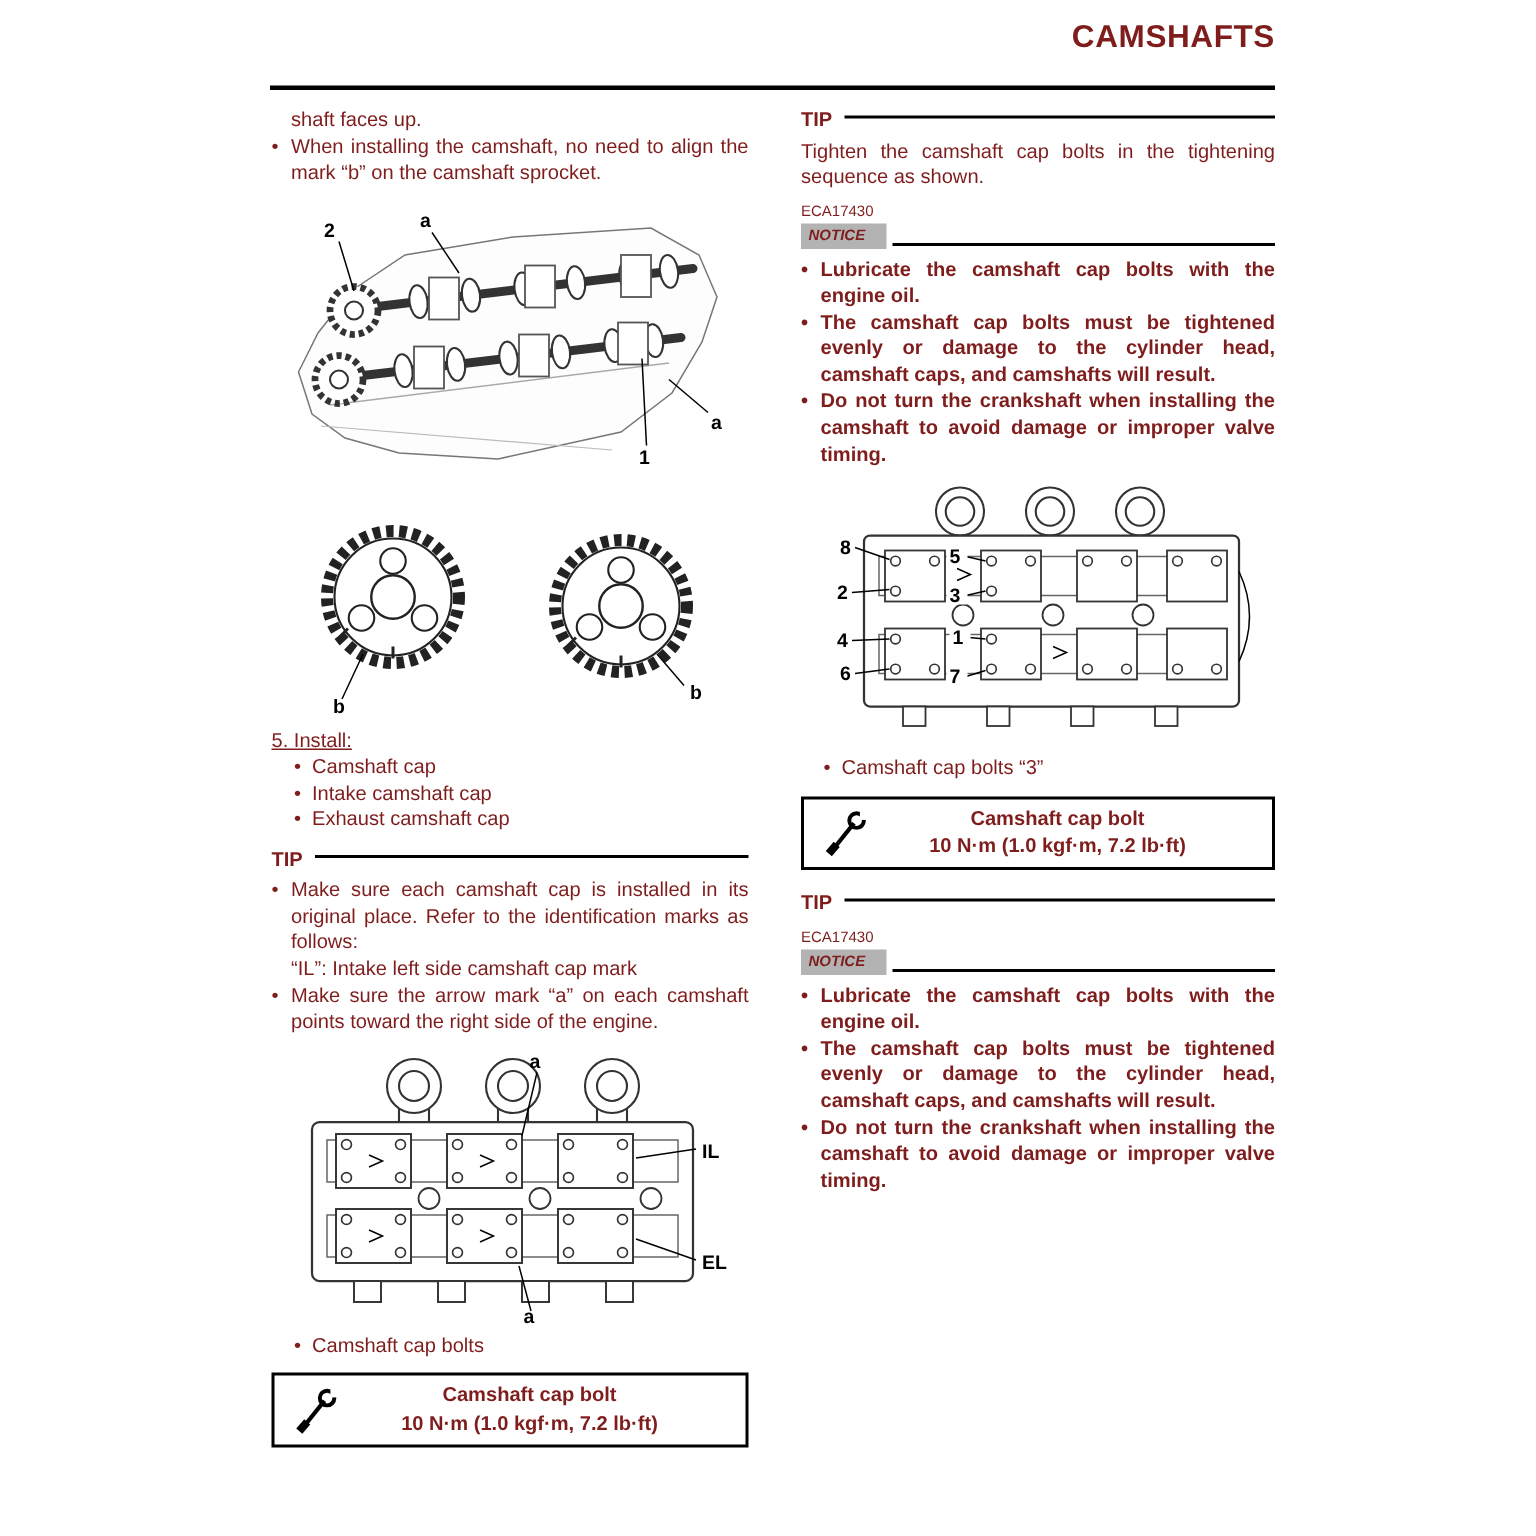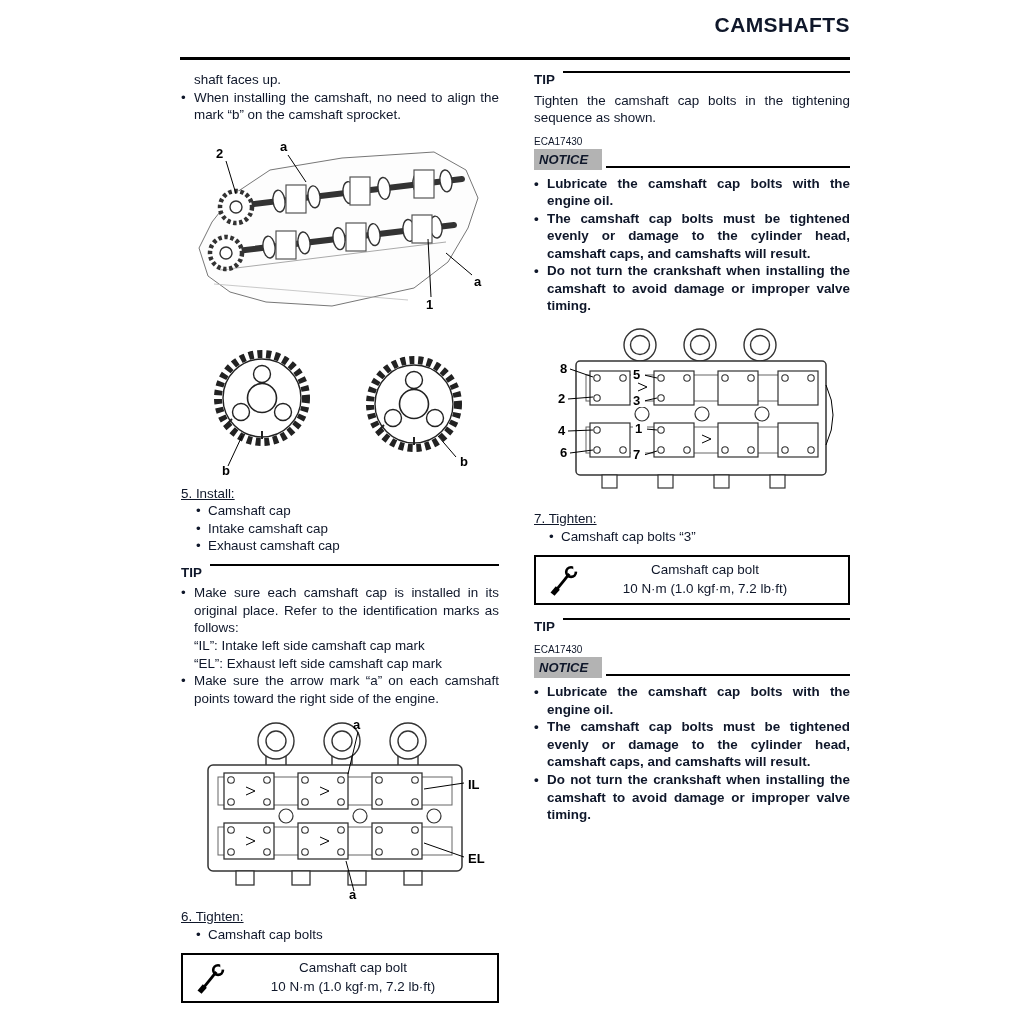--- a/index.html
+++ b/index.html
@@ -1,44 +1,44 @@
 <!DOCTYPE html>
 <html><head>
 <meta charset="utf-8">
 <style>
   html,body{margin:0;padding:0;}
   body{background:#ffffff;}
-  .page{position:relative;width:1024px;height:1024px;background:#fff;color:#0f172a;font-family:"Liberation Sans",sans-serif;overflow:hidden;}
+  .page{position:relative;width:1024px;height:1024px;background:#fff;color:#7f1d1d;font-family:"Liberation Sans",sans-serif;overflow:hidden;}
   .header-title{position:absolute;top:13px;left:180px;width:670px;text-align:right;font-size:21px;font-weight:bold;letter-spacing:.4px;}
   .header-rule{position:absolute;top:57px;left:180px;width:670px;height:3px;background:#000;}
   .col{position:absolute;top:71px;font-size:13.4px;line-height:1.31;}
   .col-left{left:181px;width:318px;}
   .col-right{left:534px;width:316px;}
   .body-text{text-align:justify;}
   .plain-indent{padding-left:13px;}
   .bullet{display:flex;}
   .bullet .dot{flex:0 0 13px;}
   .bullet .txt{flex:1;text-align:justify;}
   .bullet.bold{font-weight:bold;}
   .step-heading{margin-top:7px;text-decoration:underline;}
   .sub-bullet{display:flex;padding-left:15px;}
   .sub-bullet .dot{flex:0 0 12px;}
-  .tip-row{display:flex;align-items:flex-start;margin-top:9px;margin-bottom:3px;}
+  .tip-row{display:flex;align-items:center;margin-top:9px;margin-bottom:3px;}
   .tip-label{font-weight:bold;padding-right:8px;}
   .tip-rule{flex:1;border-bottom:2px solid #000;margin-bottom:3px;}
   .eca-code{font-size:10px;line-height:1;margin-top:10px;}
   .notice-row{display:flex;align-items:flex-end;margin:2px 0 5px;}
-  .notice-badge{background:#b3b3b3;font-weight:bold;font-style:italic;font-size:13px;padding:2px 14px 2px 5px;}
+  .notice-badge{background:#b3b3b3;font-weight:bold;font-style:italic;font-size:10px;padding:2px 14px 2px 5px;}
   .notice-rule{flex:1;border-bottom:2px solid #000;margin-bottom:2px;margin-left:4px;}
   .figure{display:block;margin:10px auto 4px;}
   .figure text{font-family:"Liberation Sans",sans-serif;font-weight:bold;font-size:13px;fill:#000;}
   .leader{stroke:#000;stroke-width:1;fill:none;}
   .torque-box{display:flex;align-items:center;border:2.5px solid #000;margin-top:10px;padding:4px 6px;background:#fff;}
   .torque-icon{flex:0 0 44px;display:flex;align-items:center;justify-content:center;}
-  .torque-text{flex:1;text-align:center;font-weight:normal;line-height:1.4;padding-right:18px;}
+  .torque-text{flex:1;text-align:center;font-weight:bold;line-height:1.4;padding-right:18px;}
 </style>
 </head>
 <body>
 
 <div class="page">
   <div class="header-title">CAMSHAFTS</div>
   <div class="header-rule"></div>
 
   <div class="col col-left">
 
@@ -136,21 +136,20 @@
 
     <div class="tip-row">
       <span class="tip-label">TIP</span>
       <span class="tip-rule"></span>
     </div>
     <div class="bullet">
       <span class="dot">•</span>
       <span class="txt">Make sure each camshaft cap is installed in its original place. Refer to the identification marks as follows:</span>
     </div>
     <div class="plain-indent">“IL”: Intake left side camshaft cap mark</div>
-    <div class="plain-indent">“EL”: Exhaust left side camshaft cap mark</div>
     <div class="bullet">
       <span class="dot">•</span>
       <span class="txt">Make sure the arrow mark “a” on each camshaft points toward the right side of the engine.</span>
     </div>
 
     <svg class="figure" width="312" height="184" viewBox="0 0 312 184">
       <g fill="#fff" stroke="#333" stroke-width="1.4">
         <rect x="82" y="38" width="20" height="12"></rect>
           <rect x="148" y="38" width="20" height="12"></rect>
           <rect x="214" y="38" width="20" height="12"></rect>
@@ -218,21 +217,20 @@
       <line class="leader" x1="174" y1="15" x2="164" y2="57"></line>
       <text x="169" y="12">a</text>
       <line class="leader" x1="280" y1="66" x2="240" y2="72"></line>
       <text x="284" y="72">IL</text>
       <line class="leader" x1="280" y1="140" x2="240" y2="126"></line>
       <text x="284" y="146">EL</text>
       <line class="leader" x1="170" y1="174" x2="162" y2="144"></line>
       <text x="165" y="182">a</text>
     </svg>
 
-    <div class="step-heading">6. Tighten:</div>
     <div class="sub-bullet">
       <span class="dot">•</span>
       <span class="txt">Camshaft cap bolts</span>
     </div>
 
     <div class="torque-box">
       <div class="torque-icon">
         <svg width="30" height="34" viewBox="0 0 34 36">
           <line x1="7" y1="31" x2="23" y2="11" stroke="#000" stroke-width="3.2"></line>
           <line x1="4" y1="34" x2="10" y2="27" stroke="#000" stroke-width="6"></line>
@@ -348,21 +346,20 @@
       <rect x="89" y="69" width="14" height="13" fill="#fff"></rect>
       <text x="91" y="80">3</text>
       <line class="leader" x1="104" y1="104" x2="115" y2="105"></line>
       <rect x="91" y="97" width="14" height="13" fill="#fff"></rect>
       <text x="93" y="108">1</text>
       <line class="leader" x1="102" y1="130" x2="115" y2="126"></line>
       <rect x="89" y="123" width="14" height="13" fill="#fff"></rect>
       <text x="91" y="134">7</text>
     </svg>
 
-    <div class="step-heading">7. Tighten:</div>
     <div class="sub-bullet">
       <span class="dot">•</span>
       <span class="txt">Camshaft cap bolts “3”</span>
     </div>
 
     <div class="torque-box">
       <div class="torque-icon">
         <svg width="30" height="34" viewBox="0 0 34 36">
           <line x1="7" y1="31" x2="23" y2="11" stroke="#000" stroke-width="3.2"></line>
           <line x1="4" y1="34" x2="10" y2="27" stroke="#000" stroke-width="6"></line>

